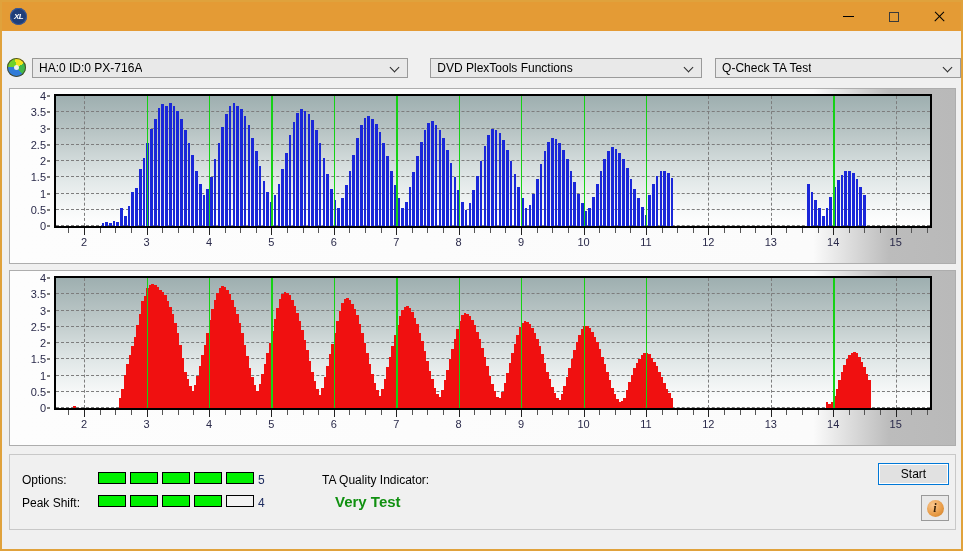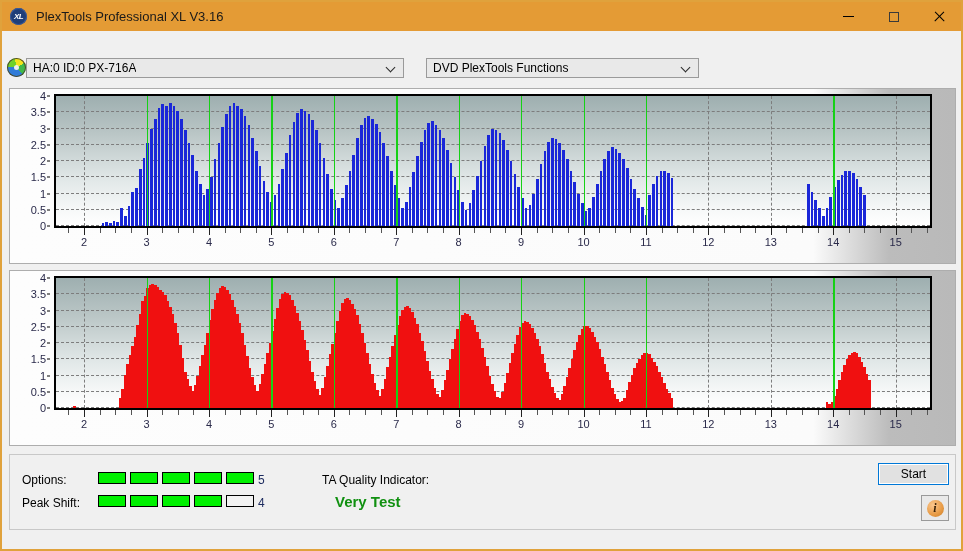--- a/index.html
+++ b/index.html
@@ -168,21 +168,21 @@
   }
   .combo .cb-arrow::after {
     content: "";
     position: absolute;
     left: 0; top: 1px;
     width: 6px; height: 6px;
     border-right: 1.3px solid #2b2b2b;
     border-bottom: 1.3px solid #2b2b2b;
     transform: rotate(45deg);
   }
-  #combo-drive { width: 378px; }
+  #combo-drive { width: 378px; margin-left: 6px; }
   #combo-function { width: 273px; margin-left: 22px; }
   #combo-test { width: 247px; margin-left: 13px; }
 
   
   .chart-panel {
     position: absolute;
     background: #ffffff;
     border: 1px solid #adadad;
     box-sizing: border-box;
     overflow: hidden;
@@ -396,21 +396,20 @@
     white-space: nowrap;
   }
 </style>
 </head>
 <body>
 
 <div id="app">
 
   <div class="titlebar">
     <div class="app-icon">XL</div>
-    <div class="title-text">PlexTools Professional XL V3.16</div>
     <div class="win-btns">
       <div class="win-btn">
           <span class="gl-min"></span>
         </div>
       <div class="win-btn">
           <span class="gl-max"></span>
         </div>
       <div class="win-btn close">
           <span class="gl-close"></span>
         </div>
@@ -419,20 +418,24 @@
 
 
   <div class="toolbar">
     <div class="disc-icon"></div>
     <div class="combo" id="combo-drive">
       <span class="cb-text">HA:0 ID:0  PX-716A</span>
       <span class="cb-arrow"></span>
     </div>
     <div class="combo" id="combo-function">
       <span class="cb-text">DVD PlexTools Functions</span>
+      <span class="cb-arrow"></span>
+    </div>
+    <div class="combo" id="combo-test">
+      <span class="cb-text">Q-Check TA Test</span>
       <span class="cb-arrow"></span>
     </div>
   </div>
 
   <div class="chart-panel" id="chart-panel-top">
     <div class="chart-inner">
       <div class="ylabels">
           <div class="ylab" style="bottom: 2px; top: auto; transform: translateY(50%);">0</div>
           <div class="ytick" style="bottom: 2px; transform: translateY(50%);"></div>
           <div class="ylab" style="bottom: 18.25px; top: auto; transform: translateY(50%);">0.5</div>

